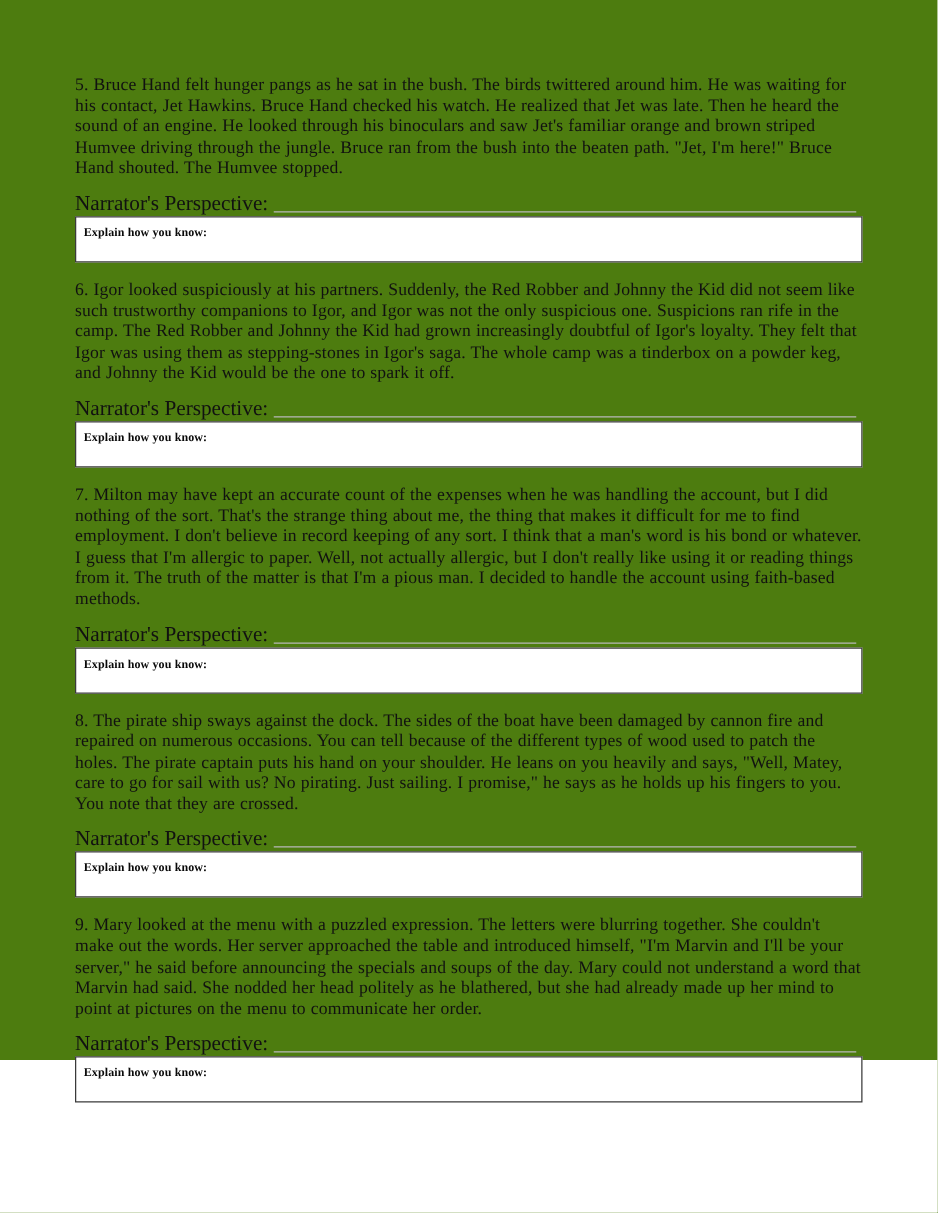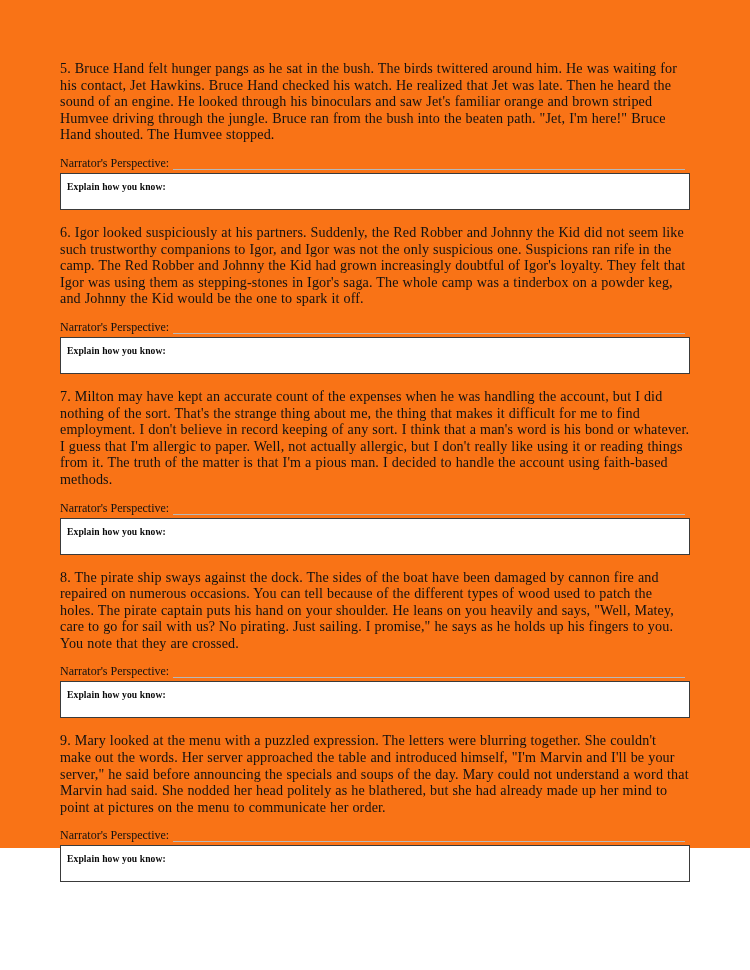--- a/index.html
+++ b/index.html
@@ -12,21 +12,21 @@
     width: 750px;
     height: 970px;
     font-family: "Liberation Serif", "DejaVu Serif", serif;
     color: #000000;
     overflow: hidden;
   }
   .page {
     position: relative;
     width: 750px;
     height: 848px;
-    background: #f97316;
+    background: #4d7c0f;
     box-sizing: border-box;
     padding: 60px 60px 0 60px;
   }
   .items {
     display: block;
   }
   .item {
     margin-bottom: 14px;
   }
   .passage {
@@ -40,21 +40,21 @@
     word-spacing: 0.02em;
   }
   .answer-row {
     display: flex;
     align-items: flex-end;
     margin: 0 0 1px 0;
     height: 20px;
   }
   .answer-label {
     font-family: "Liberation Serif", "DejaVu Serif", serif;
-    font-size: 12px;
+    font-size: 17px;
     line-height: 18px;
     white-space: nowrap;
     color: #111111;
     padding-right: 4px;
   }
   .answer-line {
     flex: 1 1 auto;
     height: 14px;
     border-bottom: 1.4px solid #b8b8b8;
     margin-bottom: 2px;

